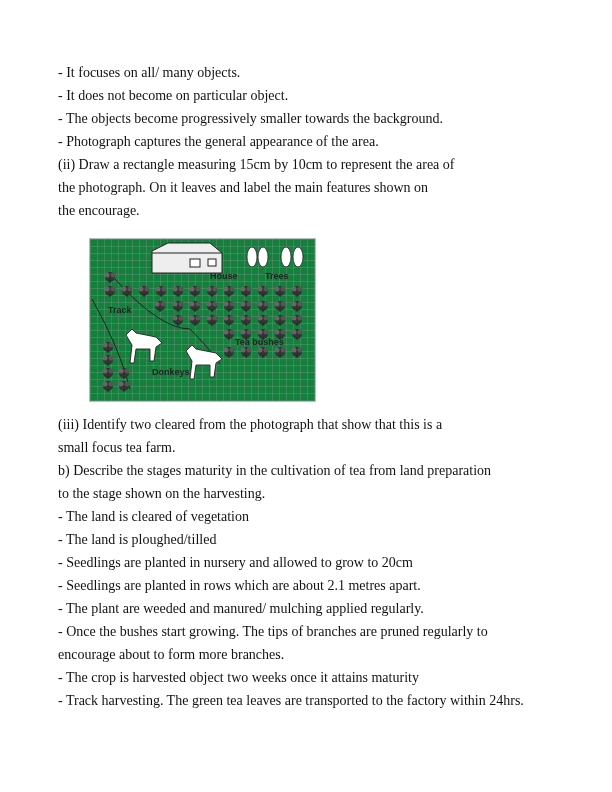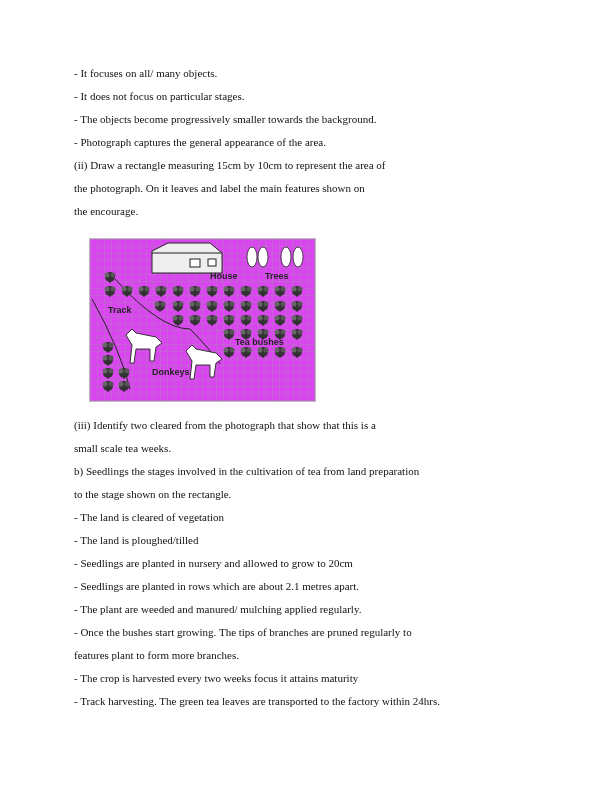--- a/index.html
+++ b/index.html
@@ -1,29 +1,29 @@
 <!DOCTYPE html>
 <html><head>
   <meta charset="utf-8">
   <style>
     html, body { margin: 0; padding: 0; background: #ffffff; }
     body { width: 612px; height: 792px; position: relative; overflow: hidden;
            font-family: "Liberation Serif", "DejaVu Serif", serif; color: #111; }
-    .line { position: absolute; left: 74px; font-size: 11px; line-height: 14px; white-space: nowrap; }
+    .line { position: absolute; left: 58px; font-size: 14px; line-height: 14px; white-space: nowrap; }
     .figure { position: absolute; left: 89px; top: 238px; width: 225px; height: 162px;
-              border: 1px solid #bbb; background: #d946ef; overflow: hidden; }
+              border: 1px solid #bbb; background: #15803d; overflow: hidden; }
     .figure svg { display: block; }
     .lbl { font-family: "Liberation Sans", "DejaVu Sans", sans-serif; font-weight: bold; font-size: 9px; fill: #222; }
   </style>
 </head>
 <body>
 
 <div>
   <div class="line" style="top:66px">- It focuses on all/ many objects.</div>
-  <div class="line" style="top:89px">- It does not focus on particular stages.</div>
+  <div class="line" style="top:89px">- It does not become on particular object.</div>
   <div class="line" style="top:112px">- The objects become progressively smaller towards the background.</div>
   <div class="line" style="top:135px">- Photograph captures the general appearance of the area.</div>
   <div class="line" style="top:158px">(ii) Draw a rectangle measuring 15cm by 10cm to represent the area of</div>
   <div class="line" style="top:181px">the photograph. On it leaves and label the main features shown on</div>
   <div class="line" style="top:204px">the encourage.</div>
 
   <div class="figure">
     <svg width="225" height="162" viewBox="0 0 225 162">
       <defs>
         <pattern id="grid" width="7" height="7" patternUnits="userSpaceOnUse">
@@ -111,25 +111,25 @@
 
       <text class="lbl" x="120" y="40">House</text>
       <text class="lbl" x="175" y="40">Trees</text>
       <text class="lbl" x="18" y="74">Track</text>
       <text class="lbl" x="145" y="106">Tea bushes</text>
       <text class="lbl" x="62" y="136">Donkeys</text>
     </svg>
   </div>
 
   <div class="line" style="top:418px">(iii) Identify two cleared from the photograph that show that this is a</div>
-  <div class="line" style="top:441px">small scale tea weeks.</div>
-  <div class="line" style="top:464px">b) Seedlings the stages involved in the cultivation of tea from land preparation</div>
-  <div class="line" style="top:487px">to the stage shown on the rectangle.</div>
+  <div class="line" style="top:441px">small focus tea farm.</div>
+  <div class="line" style="top:464px">b) Describe the stages maturity in the cultivation of tea from land preparation</div>
+  <div class="line" style="top:487px">to the stage shown on the harvesting.</div>
   <div class="line" style="top:510px">- The land is cleared of vegetation</div>
   <div class="line" style="top:533px">- The land is ploughed/tilled</div>
   <div class="line" style="top:556px">- Seedlings are planted in nursery and allowed to grow to 20cm</div>
   <div class="line" style="top:579px">- Seedlings are planted in rows which are about 2.1 metres apart.</div>
   <div class="line" style="top:602px">- The plant are weeded and manured/ mulching applied regularly.</div>
   <div class="line" style="top:625px">- Once the bushes start growing. The tips of branches are pruned regularly to</div>
-  <div class="line" style="top:648px">features plant to form more branches.</div>
-  <div class="line" style="top:671px">- The crop is harvested every two weeks focus it attains maturity</div>
+  <div class="line" style="top:648px">encourage about to form more branches.</div>
+  <div class="line" style="top:671px">- The crop is harvested object two weeks once it attains maturity</div>
   <div class="line" style="top:694px">- Track harvesting. The green tea leaves are transported to the factory within 24hrs.</div>
 </div>
 
 </body></html>

